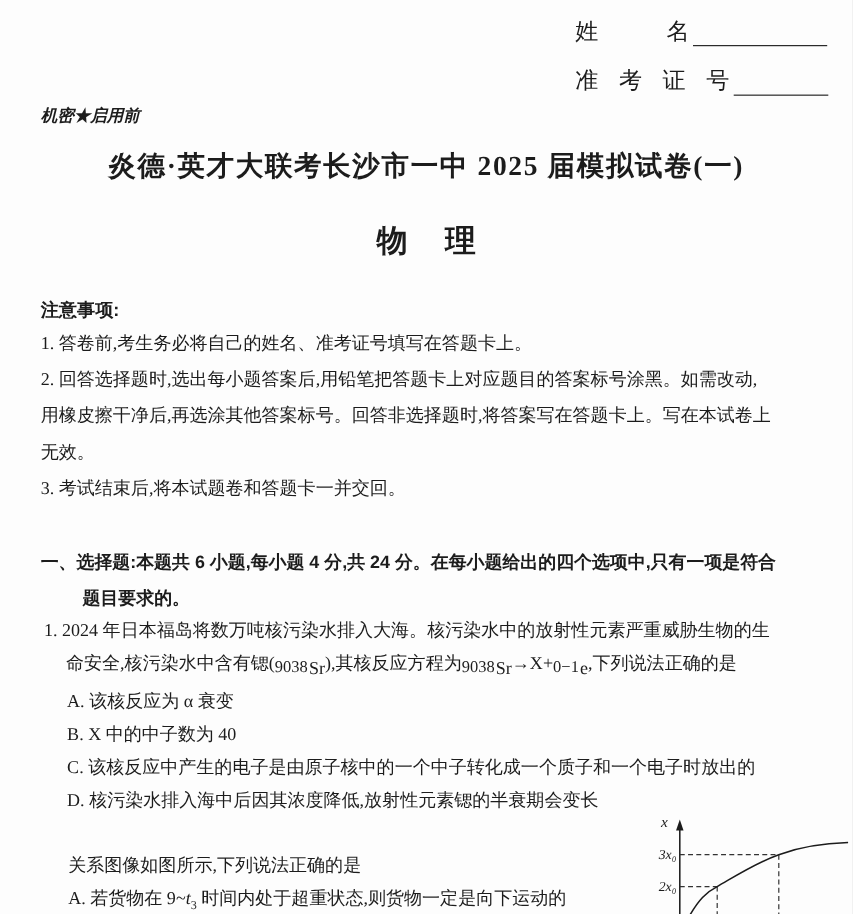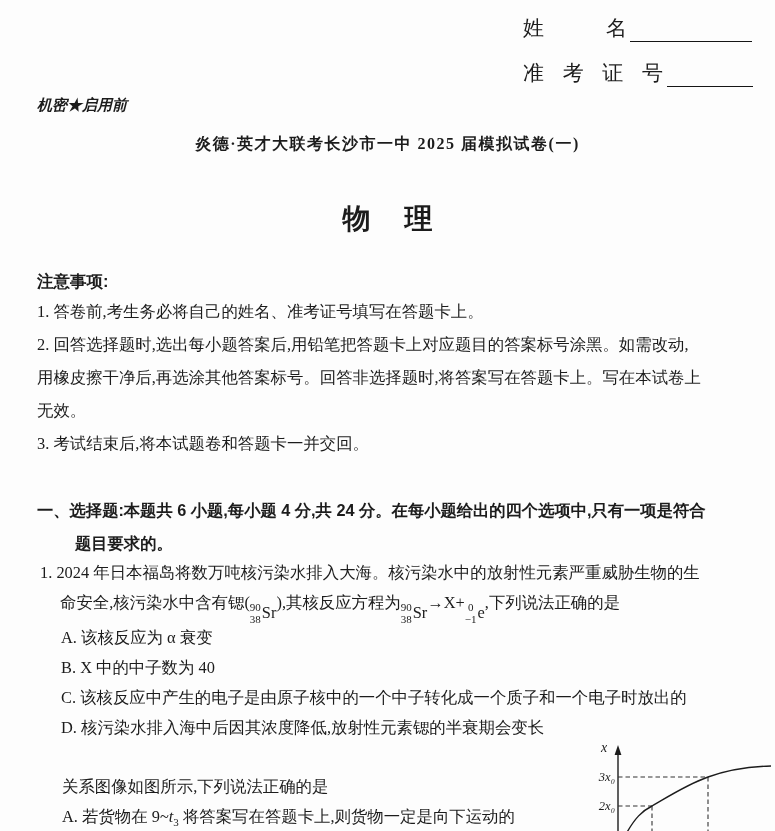--- a/index.html
+++ b/index.html
@@ -15,26 +15,26 @@
   .abs { position: absolute; white-space: nowrap; }
   .hei { font-family: "Liberation Sans", sans-serif; font-weight: bold; }
   .body-text { font-size: 16.4px; line-height: 1; }
 
   
   .field-row { display: flex; align-items: flex-end; font-size: 21px; }
   .label-spread { display: flex; justify-content: space-between; }
   .uline { border-bottom: 1.8px solid #151515; height: 24px; }
 
   
-  .exam-title { left:0; right:0; text-align:center; font-size: 16px; font-weight: bold; letter-spacing: 1.5px; font-family:"Liberation Serif", serif; }
+  .exam-title { left:0; right:0; text-align:center; font-size: 25px; font-weight: bold; letter-spacing: 1.5px; font-family:"Liberation Serif", serif; }
   .subject { left:0; right:0; display:flex; justify-content:center; gap:34px; font-size:28px; }
 
   
   .nuclide { display:inline-flex; align-items:center; vertical-align:-3px; }
-  .nuclide .stack { display:inline-flex; flex-direction:column; align-items:center; font-size:11px; line-height:1.06; margin-right:1px; }
+  .nuclide .stack { display:inline-flex; flex-direction:row; align-items:center; font-size:15px; line-height:1.06; margin-right:1px; }
   .nuclide .sym { font-size:16.4px; }
 
   .vit { font-style: italic; font-family: "Liberation Serif", serif; }
   .subscript { font-size: 11px; vertical-align: -4px; }
 
   
   .fig { overflow:hidden; }
   .fig text { font-family:"Liberation Serif", serif; font-style:italic; fill:#1c1c1c; }
 </style>
 </head>
@@ -103,21 +103,21 @@
       </span><span>,下列说法正确的是</span>
   </div>
 
   <div class="abs body-text" style="left:61px; top:630px;">A. 该核反应为 α 衰变</div>
   <div class="abs body-text" style="left:61px; top:660px;">B. X 中的中子数为 40</div>
   <div class="abs body-text" style="left:61px; top:690px;">C. 该核反应中产生的电子是由原子核中的一个中子转化成一个质子和一个电子时放出的</div>
   <div class="abs body-text" style="left:61px; top:720px;">D. 核污染水排入海中后因其浓度降低,放射性元素锶的半衰期会变长</div>
 
   <div class="abs body-text" style="left:62px; top:779px;text-align:center;">关系图像如图所示,下列说法正确的是</div>
   <div class="abs body-text" style="left:62px; top:809px;">
-    <span>A. 若货物在 9~</span><span class="vit">t</span><span class="subscript">3</span><span> 将答案写在答题卡上,则货物一定是向下运动的</span>
+    <span>A. 若货物在 9~</span><span class="vit">t</span><span class="subscript">3</span><span> 时间内处于超重状态,则货物一定是向下运动的</span>
   </div>
 
   <div class="abs fig" style="left:593px; top:738px; width:182px; height:93px;">
     <svg width="182" height="93" viewBox="0 0 182 93">
 
       <line x1="25" y1="14" x2="25" y2="93" stroke="#1c1c1c" stroke-width="1.4"></line>
       <polygon points="25,7 21.6,17 28.4,17" fill="#1c1c1c"></polygon>
       <text x="8" y="14" font-size="14">x</text>
 
       <text x="22" y="43" font-size="12.5" text-anchor="end">3x₀</text>

